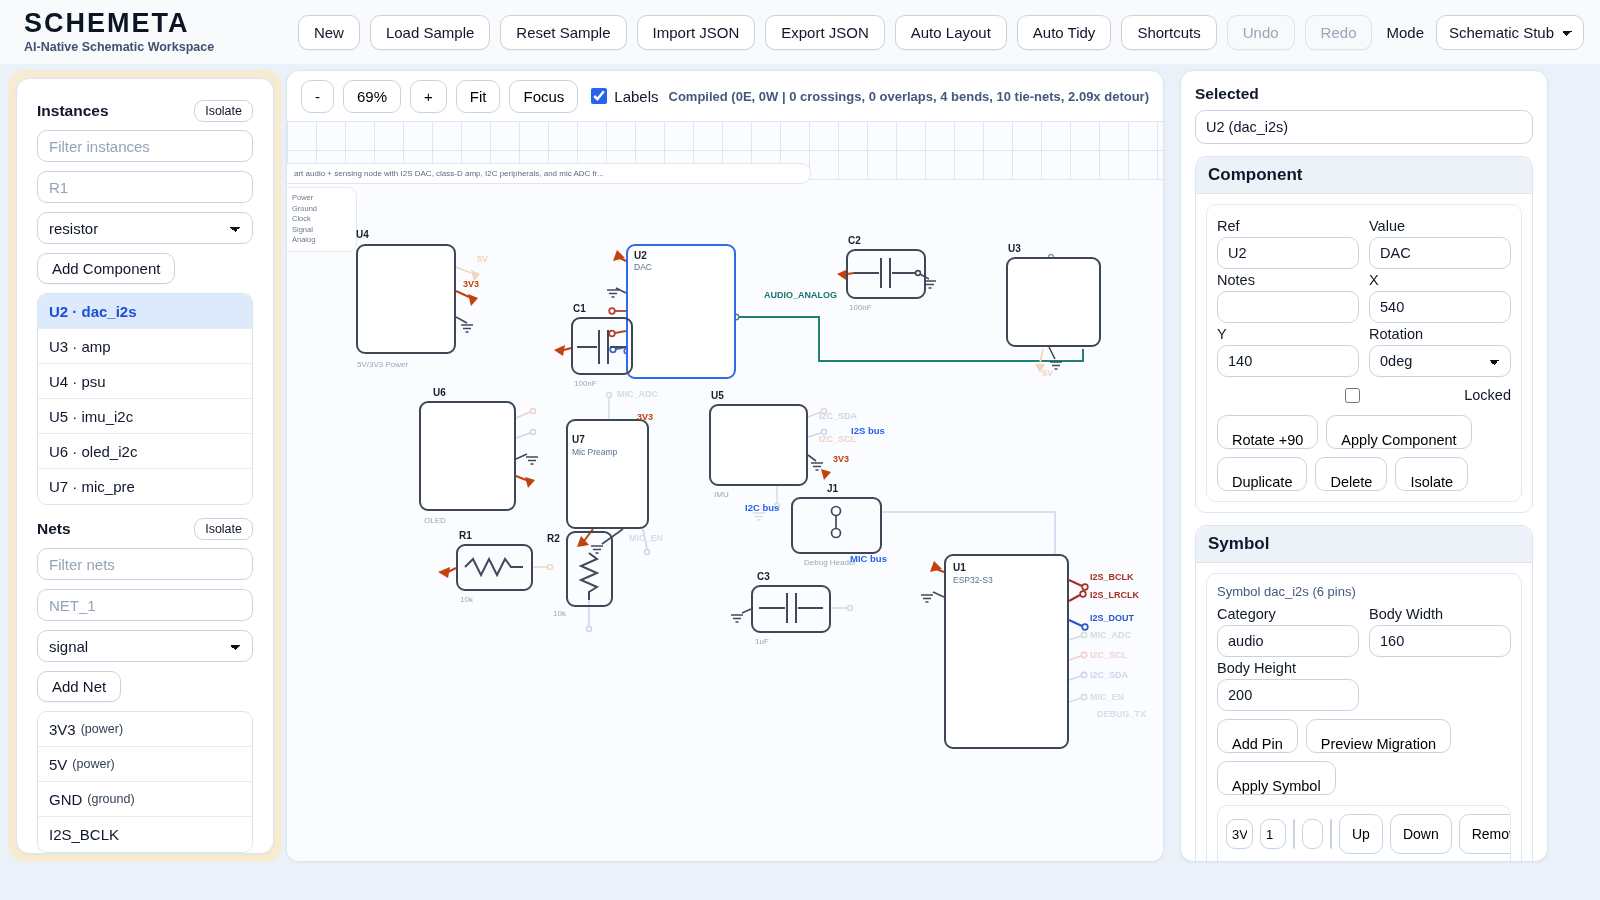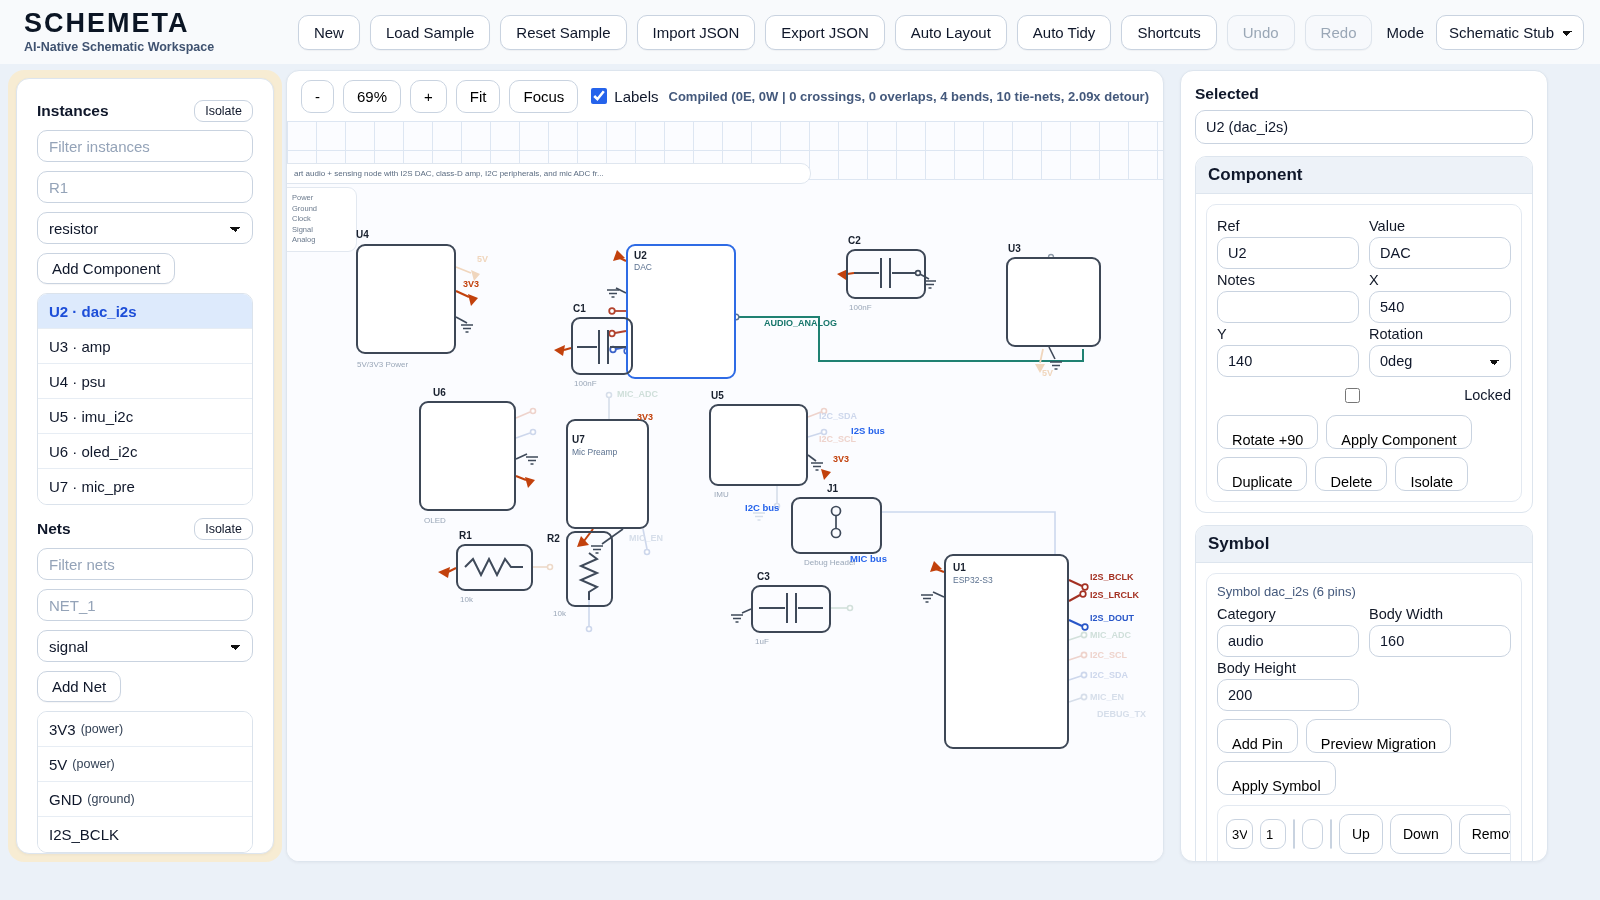--- a/index.html
+++ b/index.html
@@ -446,21 +446,21 @@
     <div class="csub" style="left:666px;top:454px;">ESP32-S3</div>
     <div class="clabel" style="left:172px;top:409px;">R1</div>
     <div class="cval" style="left:173px;top:474px;">10k</div>
     <div class="clabel" style="left:260px;top:412px;">R2</div>
     <div class="cval" style="left:266px;top:488px;">10k</div>
     <div class="clabel" style="left:470px;top:450px;">C3</div>
     <div class="cval" style="left:468px;top:516px;">1uF</div>
 
     <div class="nlab nl-orange-faded" style="left:190px;top:133px;">5V</div>
     <div class="nlab nl-orange" style="left:176px;top:158px;">3V3</div>
-    <div class="nlab nl-teal" style="left:477px;top:169px;margin-top:28px;">AUDIO_ANALOG</div>
+    <div class="nlab nl-teal" style="left:477px;top:169px;">AUDIO_ANALOG</div>
     <div class="nlab nl-teal-faded" style="left:330px;top:268px;">MIC_ADC</div>
     <div class="nlab nl-orange" style="left:350px;top:291px;">3V3</div>
     <div class="nlab nl-orange-faded" style="left:755px;top:247px;">5V</div>
     <div class="nlab nl-blue-faded" style="left:532px;top:290px;">I2C_SDA</div>
     <div class="nlab nl-red-faded" style="left:532px;top:313px;">I2C_SCL</div>
     <div class="nlab nl-bus" style="left:564px;top:304px;">I2S bus</div>
     <div class="nlab nl-orange" style="left:546px;top:333px;">3V3</div>
     <div class="nlab nl-bus" style="left:458px;top:381px;">I2C bus</div>
     <div class="nlab nl-bus" style="left:563px;top:432px;">MIC bus</div>
     <div class="nlab nl-gray-faded" style="left:342px;top:412px;">MIC_EN</div>

